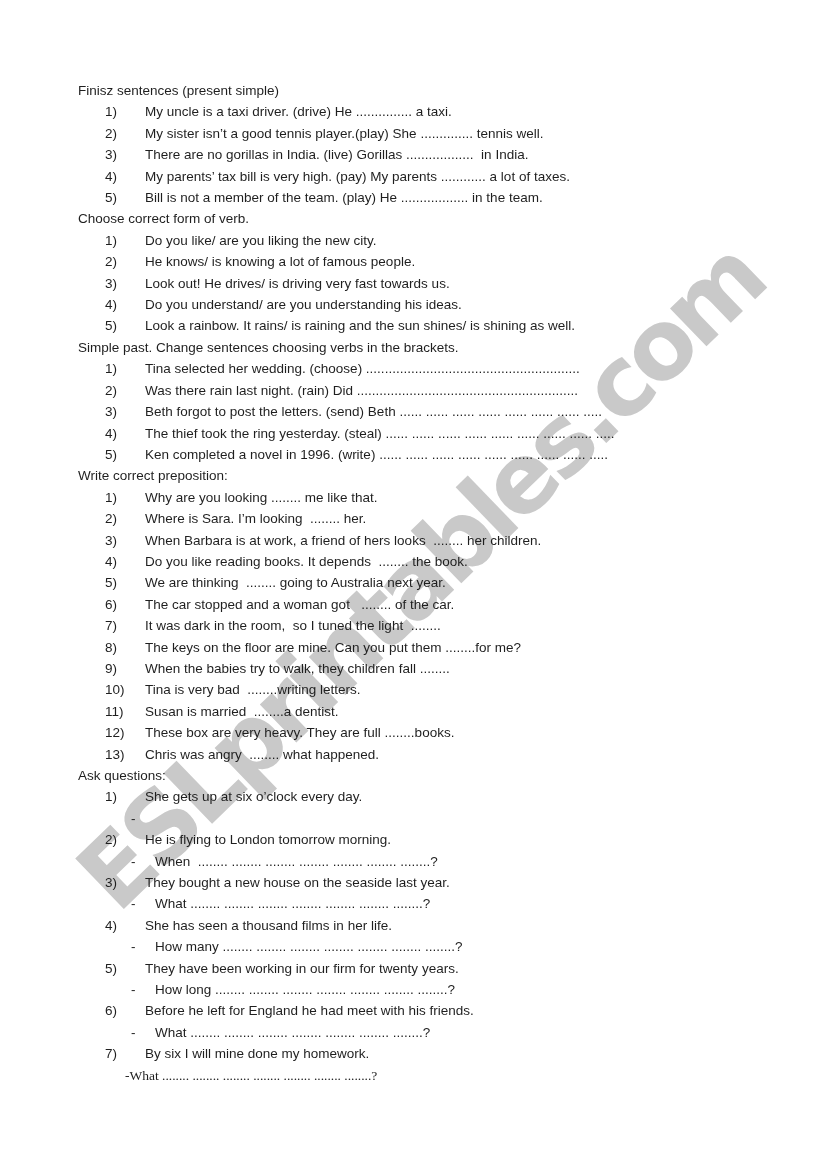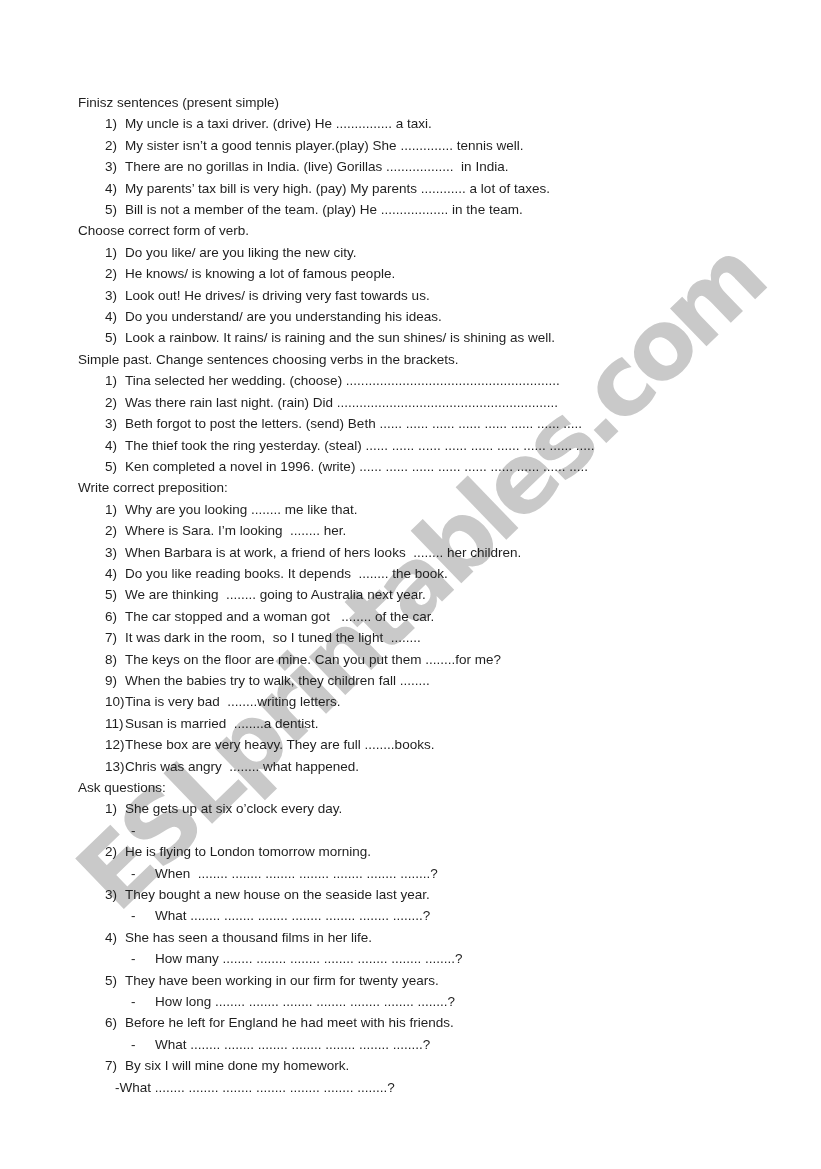--- a/index.html
+++ b/index.html
@@ -27,34 +27,34 @@
     font-size: 96px;
     letter-spacing: -6px;
     white-space: nowrap;
     color: #c9c9c9;
     z-index: 0;
     user-select: none;
   }
   .content {
     position: absolute;
     left: 78px;
-    top: 92px;
+    top: 80px;
     width: 625px;
     z-index: 1;
     font-size: 13.5px;
     line-height: 21.4px;
   }
   .section-title { white-space: pre-wrap; }
   .item { display: flex; }
   .item .num { min-width: 20px; margin-left: 27px; flex: none; }
-  .item .text { white-space: pre-wrap; flex: 1; }
+  .item .text { white-space: pre-wrap; flex: 1; margin-left: 20px; }
   .sub { display: flex; }
   .sub .dash { min-width: 24px; margin-left: 53px; flex: none; }
   .sub .text { white-space: pre-wrap; flex: 1; }
-  .sub.attached .text { margin-left: 37px; }
+  .sub.attached .text { margin-left: 47px; font-family: Liberation Serif, serif; }
 </style>
 </head>
 <body>
 
 <div class="page">
   <div class="watermark">ESLprintables.com</div>
   <div class="content">
       <div class="section">
         <div class="section-title">Finisz sentences (present simple)</div>
         <div class="item">

